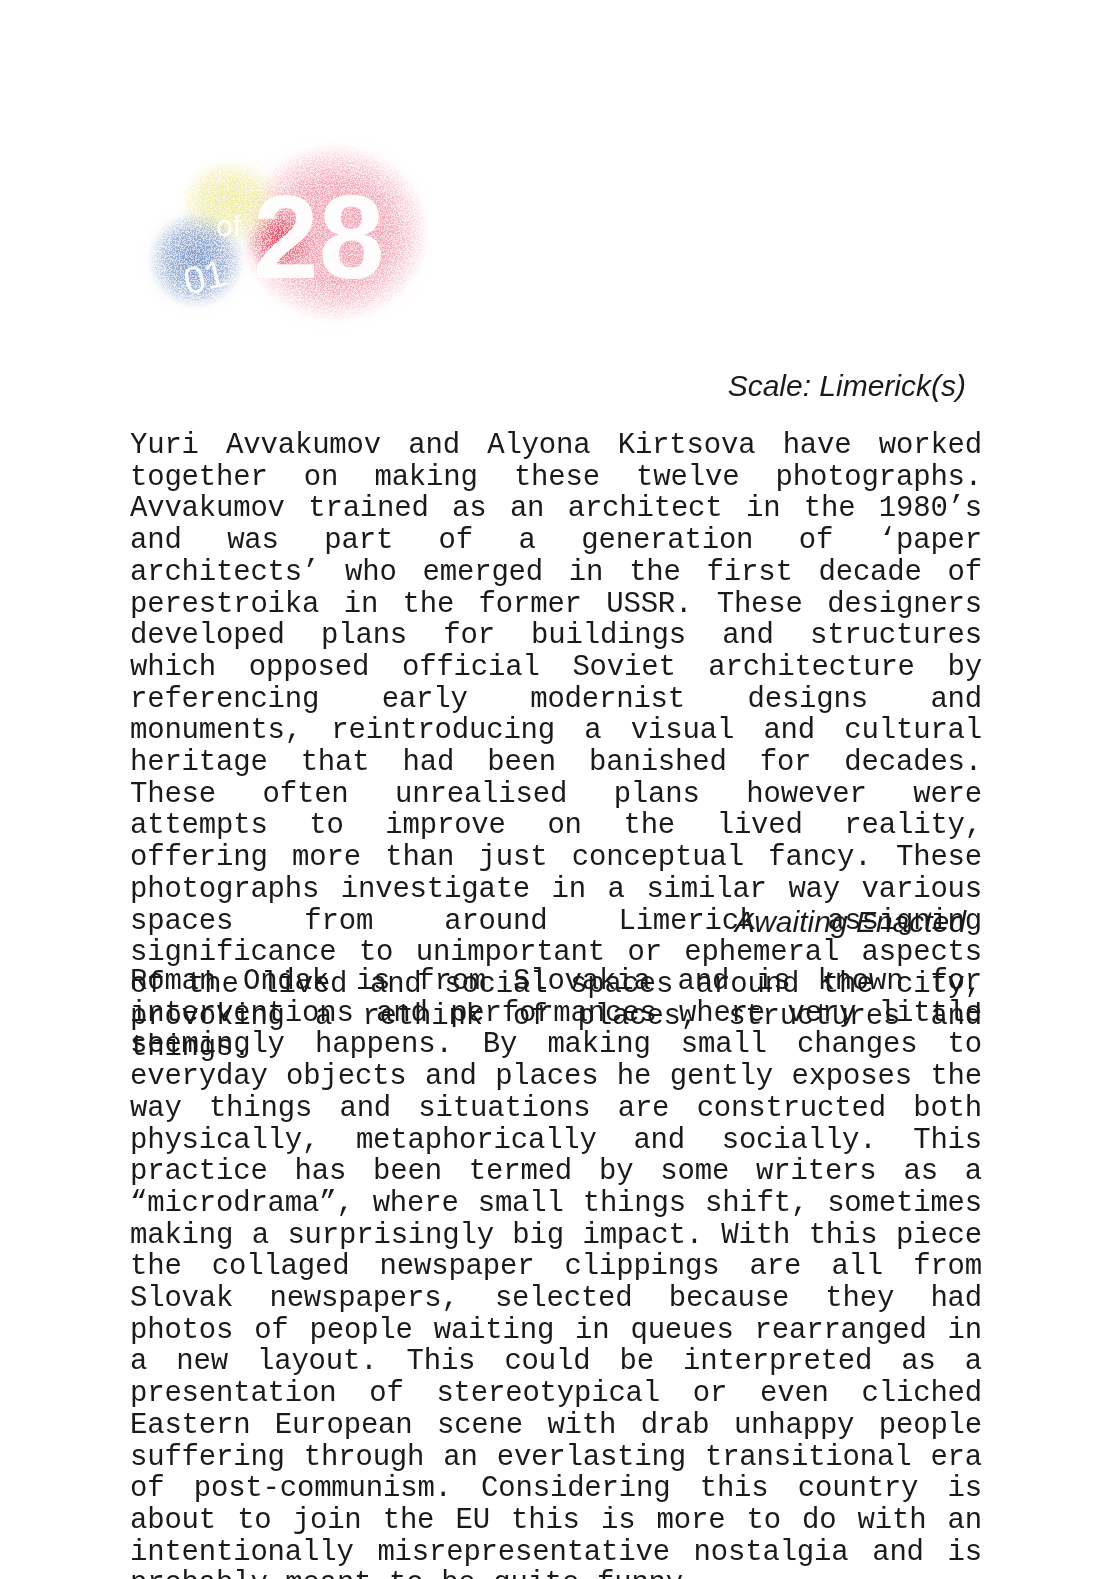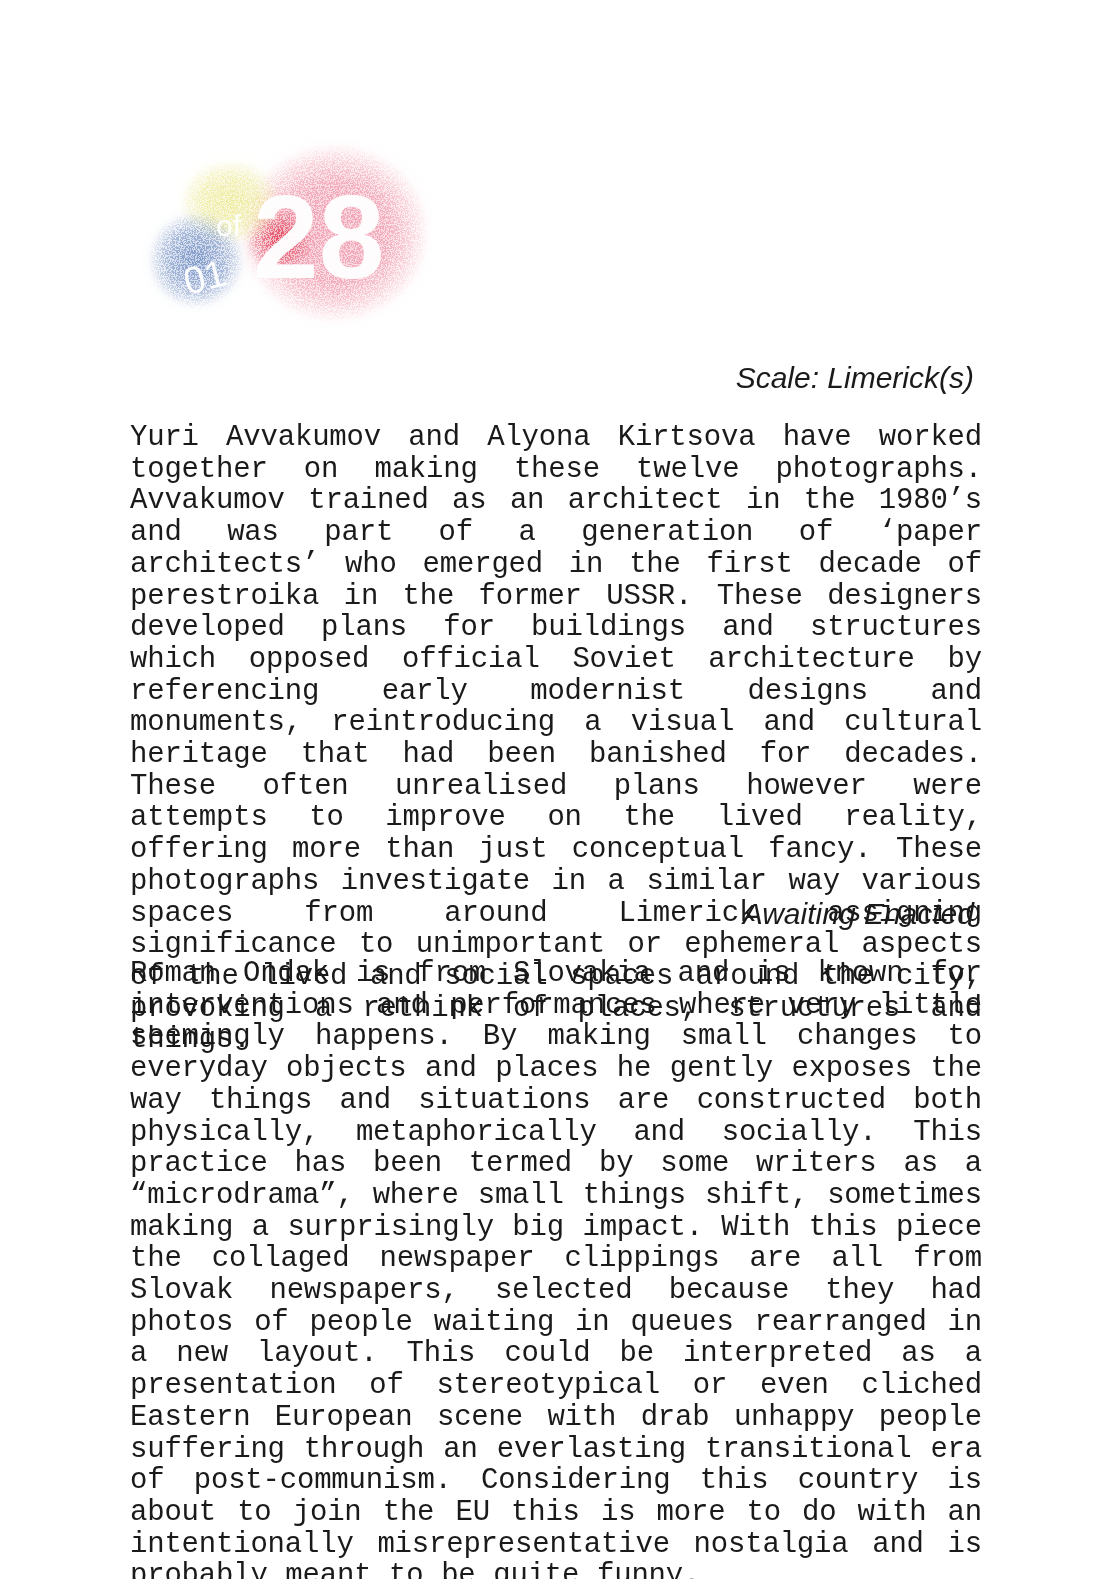--- a/index.html
+++ b/index.html
@@ -32,21 +32,21 @@
   .section-2 { top: 888px; }
   .artist-heading {
     margin: 0;
     font-size: 30px;
     line-height: 36px;
     font-weight: bold;
     text-align: right;
     letter-spacing: -0.2px;
   }
   .work-title {
-    margin: 8px;
+    margin: 16px;
     font-size: 30px;
     line-height: 36px;
     font-style: italic;
     font-weight: normal;
     text-align: right;
   }
   .body-text {
     margin: 26px 0 0 0;
     font-size: 29px;
     line-height: 31.7px;

